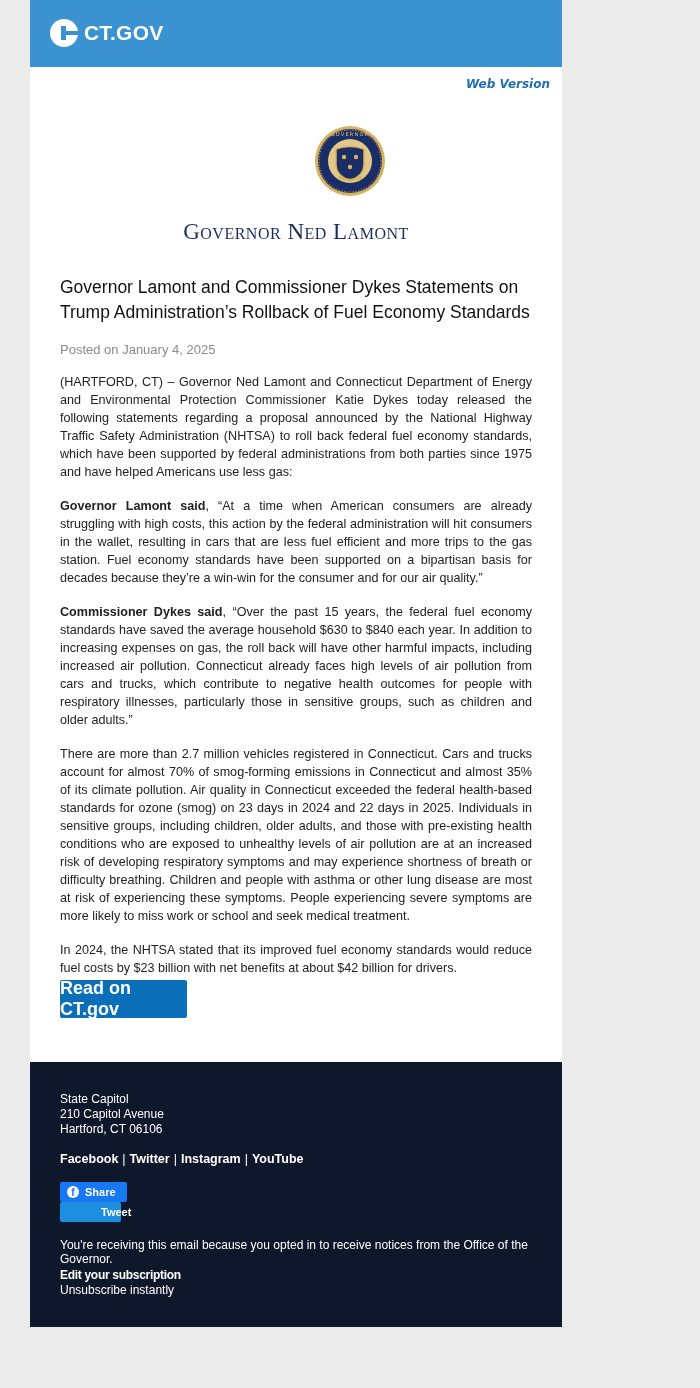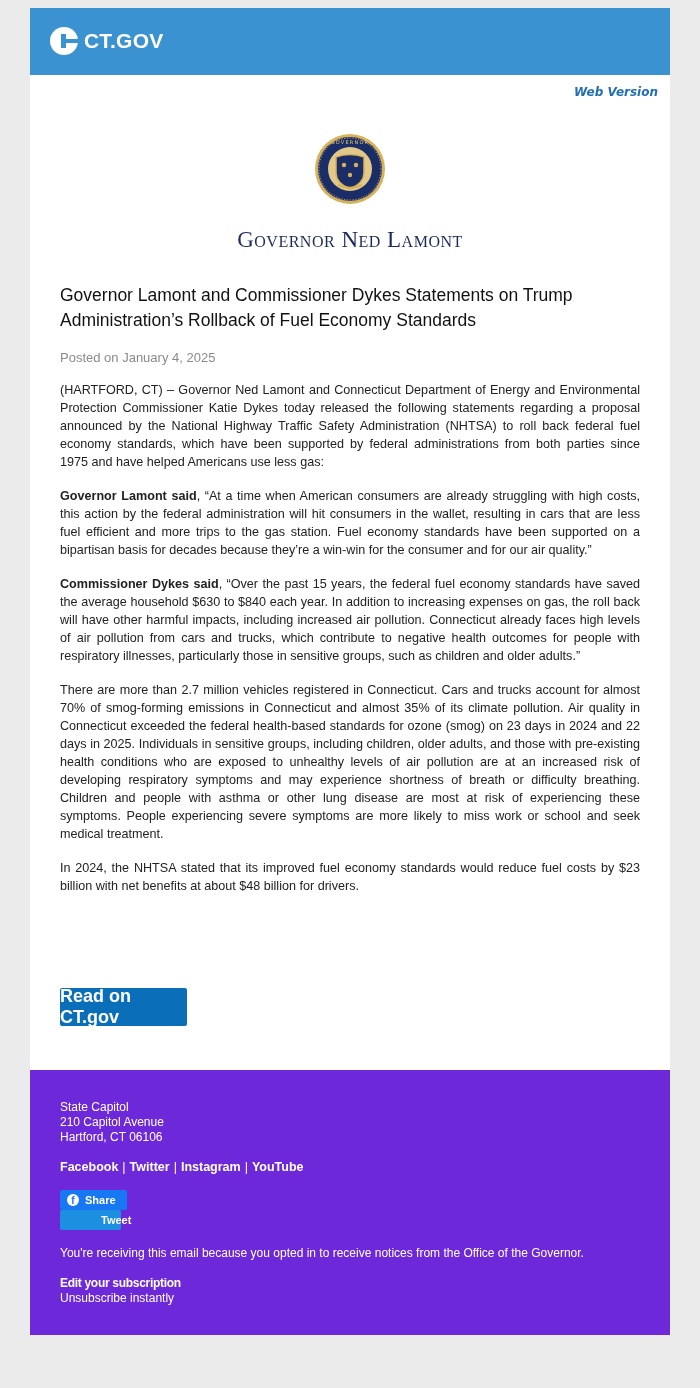--- a/index.html
+++ b/index.html
@@ -1,18 +1,18 @@
 <!DOCTYPE html>
 <html><head>
 <meta charset="utf-8">
 <style>
   * { box-sizing: border-box; margin: 0; padding: 0; }
   html, body { width: 700px; height: 1388px; background: #ebebeb; }
   body { font-family: "DejaVu Sans", "Liberation Sans", sans-serif; color: #1a1a1a; }
-  .wrap { position: absolute; left: 30px; top: 8px; width: 640px; }
+  .wrap { position: absolute; left: 30px; top: 0; width: 532px; }
   .topbar { height: 67px; background: #3b92d1; position: relative; }
   .logo { position: absolute; left: 20px; top: 19px; display: flex; align-items: center; }
   .logo-mark { width: 28px; height: 28px; border-radius: 50%; background: #fff; position: relative; }
   .logo-mark::before { content: ""; position: absolute; left: 11px; top: 7px; width: 5px; height: 14px; background: #3b92d1; }
   .logo-mark::after { content: ""; position: absolute; left: 14px; top: 12px; width: 14px; height: 4px; background: #3b92d1; }
   .logo-text { color: #fff; font-family: "Liberation Sans", sans-serif; font-weight: bold; font-size: 21px; margin-left: 6px; letter-spacing: 0.2px; }
   .content { background: #fff; padding: 0 30px; position: relative; height: 995px; }
   .webver { position: absolute; right: 12px; top: 10px; font-size: 12px; font-weight: bold; color: #1f6fb2; text-decoration: none; font-style: italic; }
   .seal-area { position: absolute; left: 30px; right: 30px; top: 58px; height: 120px; }
   .seal { position: absolute; left: 254px; top: 0; width: 72px; height: 72px; }
@@ -20,21 +20,21 @@
   .state-line { position: absolute; top: 7px; height: 1px; background: #8a8fa0; }
   .state-text { position: absolute; left: 0; right: 0; text-align: center; font-size: 10px; letter-spacing: 0.8px; color: #1c2b5a; font-family: "Liberation Sans", sans-serif; top: 0; }
   .state-text span { background: #fff; padding: 0 6px; }
   .gov-name { position: absolute; left: 0; right: 0; top: 94px; text-align: center; font-family: "Liberation Serif", serif; font-size: 23px; color: #1c2b5a; letter-spacing: 0.5px; font-variant: small-caps; }
   .title { position: absolute; left: 30px; right: 30px; top: 208px; font-size: 17.5px; line-height: 25px; color: #111; font-family: "Liberation Sans", sans-serif; font-weight: 500; }
   .posted { position: absolute; left: 30px; top: 275px; font-size: 13px; color: #8a8a8a; font-family: "Liberation Sans", sans-serif; }
   .body { position: absolute; left: 30px; right: 30px; top: 306px; font-size: 12.6px; line-height: 18px; text-align: justify; font-family: "Liberation Sans", sans-serif; color: #222; }
   .body p { margin-bottom: 16px; }
   .body b { font-weight: bold; }
   .read-btn { position: absolute; left: 30px; top: 913px; width: 127px; height: 38px; background: #0b6eb9; color: #fff; border-radius: 2px; font-family: "Liberation Sans", sans-serif; font-weight: bold; font-size: 18px; display: flex; align-items: center; justify-content: center; text-decoration: none; }
-  .footer { background: #6d28d9; height: 265px; position: relative; color: #fff; font-family: "Liberation Sans", sans-serif; font-size: 12px; padding-left: 30px; }
+  .footer { background: #0f172a; height: 265px; position: relative; color: #fff; font-family: "Liberation Sans", sans-serif; font-size: 12px; padding-left: 30px; }
   .addr { position: absolute; left: 30px; top: 30px; line-height: 15px; }
   .social { position: absolute; left: 30px; top: 90px; font-weight: bold; font-size: 12.5px; }
   .social a { color: #fff; text-decoration: none; }
   .social .sep { font-weight: normal; margin: 0 4px; }
   .share-btn { position: absolute; left: 30px; top: 120px; width: 67px; height: 20px; background: #1877f2; border-radius: 2px; display: flex; align-items: center; padding-left: 7px; font-size: 11px; font-weight: bold; }
   .tweet-btn { position: absolute; left: 30px; top: 140px; width: 61px; height: 20px; background: #1d8fe0; border-radius: 2px; display: flex; align-items: center; padding-left: 7px; font-size: 11px; font-weight: bold; gap: 30px; }
   .fb-icon { width: 12px; height: 12px; border-radius: 50%; background: #fff; color: #1877f2; font-size: 10px; font-weight: bold; display: inline-flex; align-items: flex-end; justify-content: center; margin-right: 6px; line-height: 10px; overflow: hidden; }
   .tw-icon { margin-right: 4px; display: inline-flex; }
   .notice { position: absolute; left: 30px; top: 176px; }
   .edit { position: absolute; left: 30px; top: 206px; font-weight: bold; letter-spacing: -0.3px; }
@@ -72,21 +72,21 @@
     </div>
 
     <h1 class="title">Governor Lamont and Commissioner Dykes Statements on Trump Administration’s Rollback of Fuel Economy Standards</h1>
     <div class="posted">Posted on January 4, 2025</div>
 
     <div class="body">
       <p><span>(HARTFORD, CT) – Governor Ned Lamont and Connecticut Department of Energy and Environmental Protection Commissioner Katie Dykes today released the following statements regarding a proposal announced by the National Highway Traffic Safety Administration (NHTSA) to roll back federal fuel economy standards, which have been supported by federal administrations from both parties since 1975 and have helped Americans use less gas:</span></p>
       <p><b>Governor Lamont said</b><span>, “At a time when American consumers are already struggling with high costs, this action by the federal administration will hit consumers in the wallet, resulting in cars that are less fuel efficient and more trips to the gas station. Fuel economy standards have been supported on a bipartisan basis for decades because they’re a win-win for the consumer and for our air quality.”</span></p>
       <p><b>Commissioner Dykes said</b><span>, “Over the past 15 years, the federal fuel economy standards have saved the average household $630 to $840 each year. In addition to increasing expenses on gas, the roll back will have other harmful impacts, including increased air pollution. Connecticut already faces high levels of air pollution from cars and trucks, which contribute to negative health outcomes for people with respiratory illnesses, particularly those in sensitive groups, such as children and older adults.”</span></p>
       <p><span>There are more than 2.7 million vehicles registered in Connecticut. Cars and trucks account for almost 70% of smog-forming emissions in Connecticut and almost 35% of its climate pollution. Air quality in Connecticut exceeded the federal health-based standards for ozone (smog) on 23 days in 2024 and 22 days in 2025. Individuals in sensitive groups, including children, older adults, and those with pre-existing health conditions who are exposed to unhealthy levels of air pollution are at an increased risk of developing respiratory symptoms and may experience shortness of breath or difficulty breathing. Children and people with asthma or other lung disease are most at risk of experiencing these symptoms. People experiencing severe symptoms are more likely to miss work or school and seek medical treatment.</span></p>
-      <p><span>In 2024, the NHTSA stated that its improved fuel economy standards would reduce fuel costs by $23 billion with net benefits at about $48 billion for drivers.</span></p>
+      <p><span>In 2024, the NHTSA stated that its improved fuel economy standards would reduce fuel costs by $23 billion with net benefits at about $42 billion for drivers.</span></p>
     </div>
 
     <a class="read-btn">Read on CT.gov</a>
   </div>
 
   <div class="footer">
     <div class="addr">
       <div>State Capitol</div>
       <div>210 Capitol Avenue</div>
       <div>Hartford, CT 06106</div>

